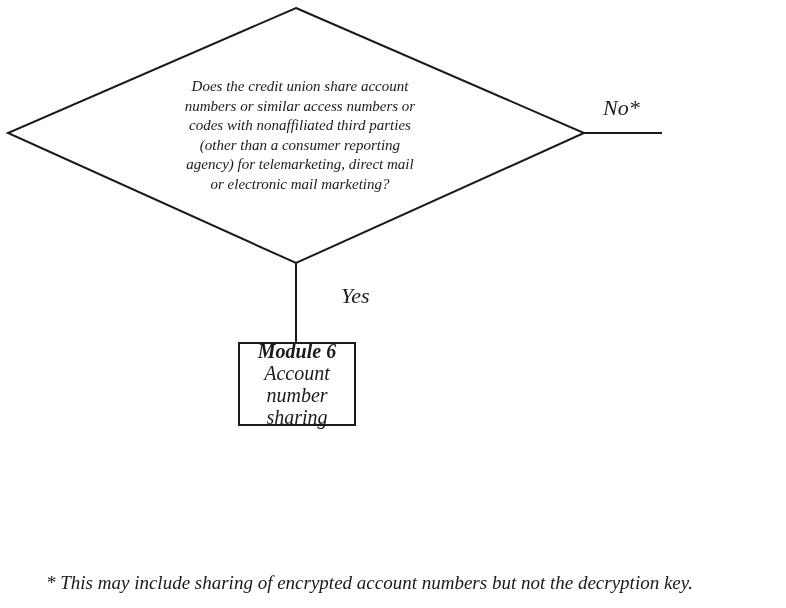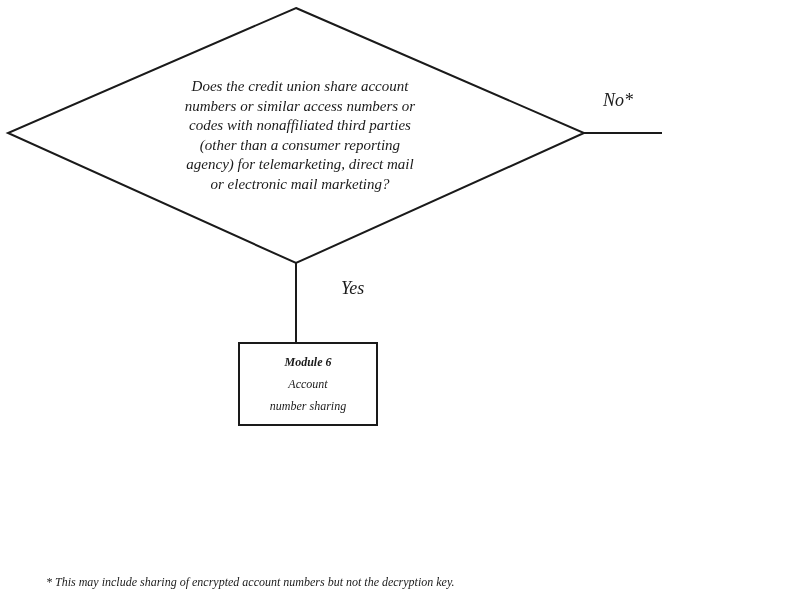--- a/index.html
+++ b/index.html
@@ -24,22 +24,23 @@
     left: 130px;
     top: 77px;
     width: 340px;
     text-align: center;
     font-size: 15px;
     line-height: 19.5px;
     white-space: pre-line;
   }
   .branch-label {
     position: absolute;
-    font-size: 18px;
+    font-size: 22px;
     line-height: 20px;
+    margin-top: 8px;
   }
   .label-no { left: 603px; top: 90px; }
   .label-yes { left: 341px; top: 278px; text-align: center; }
   .node-box {
     position: absolute;
     border: 2px solid #1a1a1a;
     background: #ffffff;
     display: flex;
     align-items: center;
     justify-content: center;
@@ -50,32 +51,32 @@
     top: 110px;
     width: 118px;
     height: 70px;
     font-size: 17px;
     line-height: 23px;
     white-space: pre-line;
   }
   .module-box {
     left: 238px;
     top: 342px;
-    width: 140px;
+    width: 118px;
     height: 84px;
-    font-size: 12px;
+    font-size: 20px;
     line-height: 22px;
   }
   .module-title { font-weight: bold; }
   .module-subtitle { white-space: pre-line; }
   .footnote {
     position: absolute;
     left: 46px;
     top: 573px;
-    font-size: 12px;
+    font-size: 19px;
     line-height: 19px;
     white-space: nowrap;
   }
 </style>
 </head>
 <body>
 
 <div class="canvas">
 
   <svg class="shapes" viewBox="0 0 786 608" xmlns="http://www.w3.org/2000/svg" aria-hidden="true">

